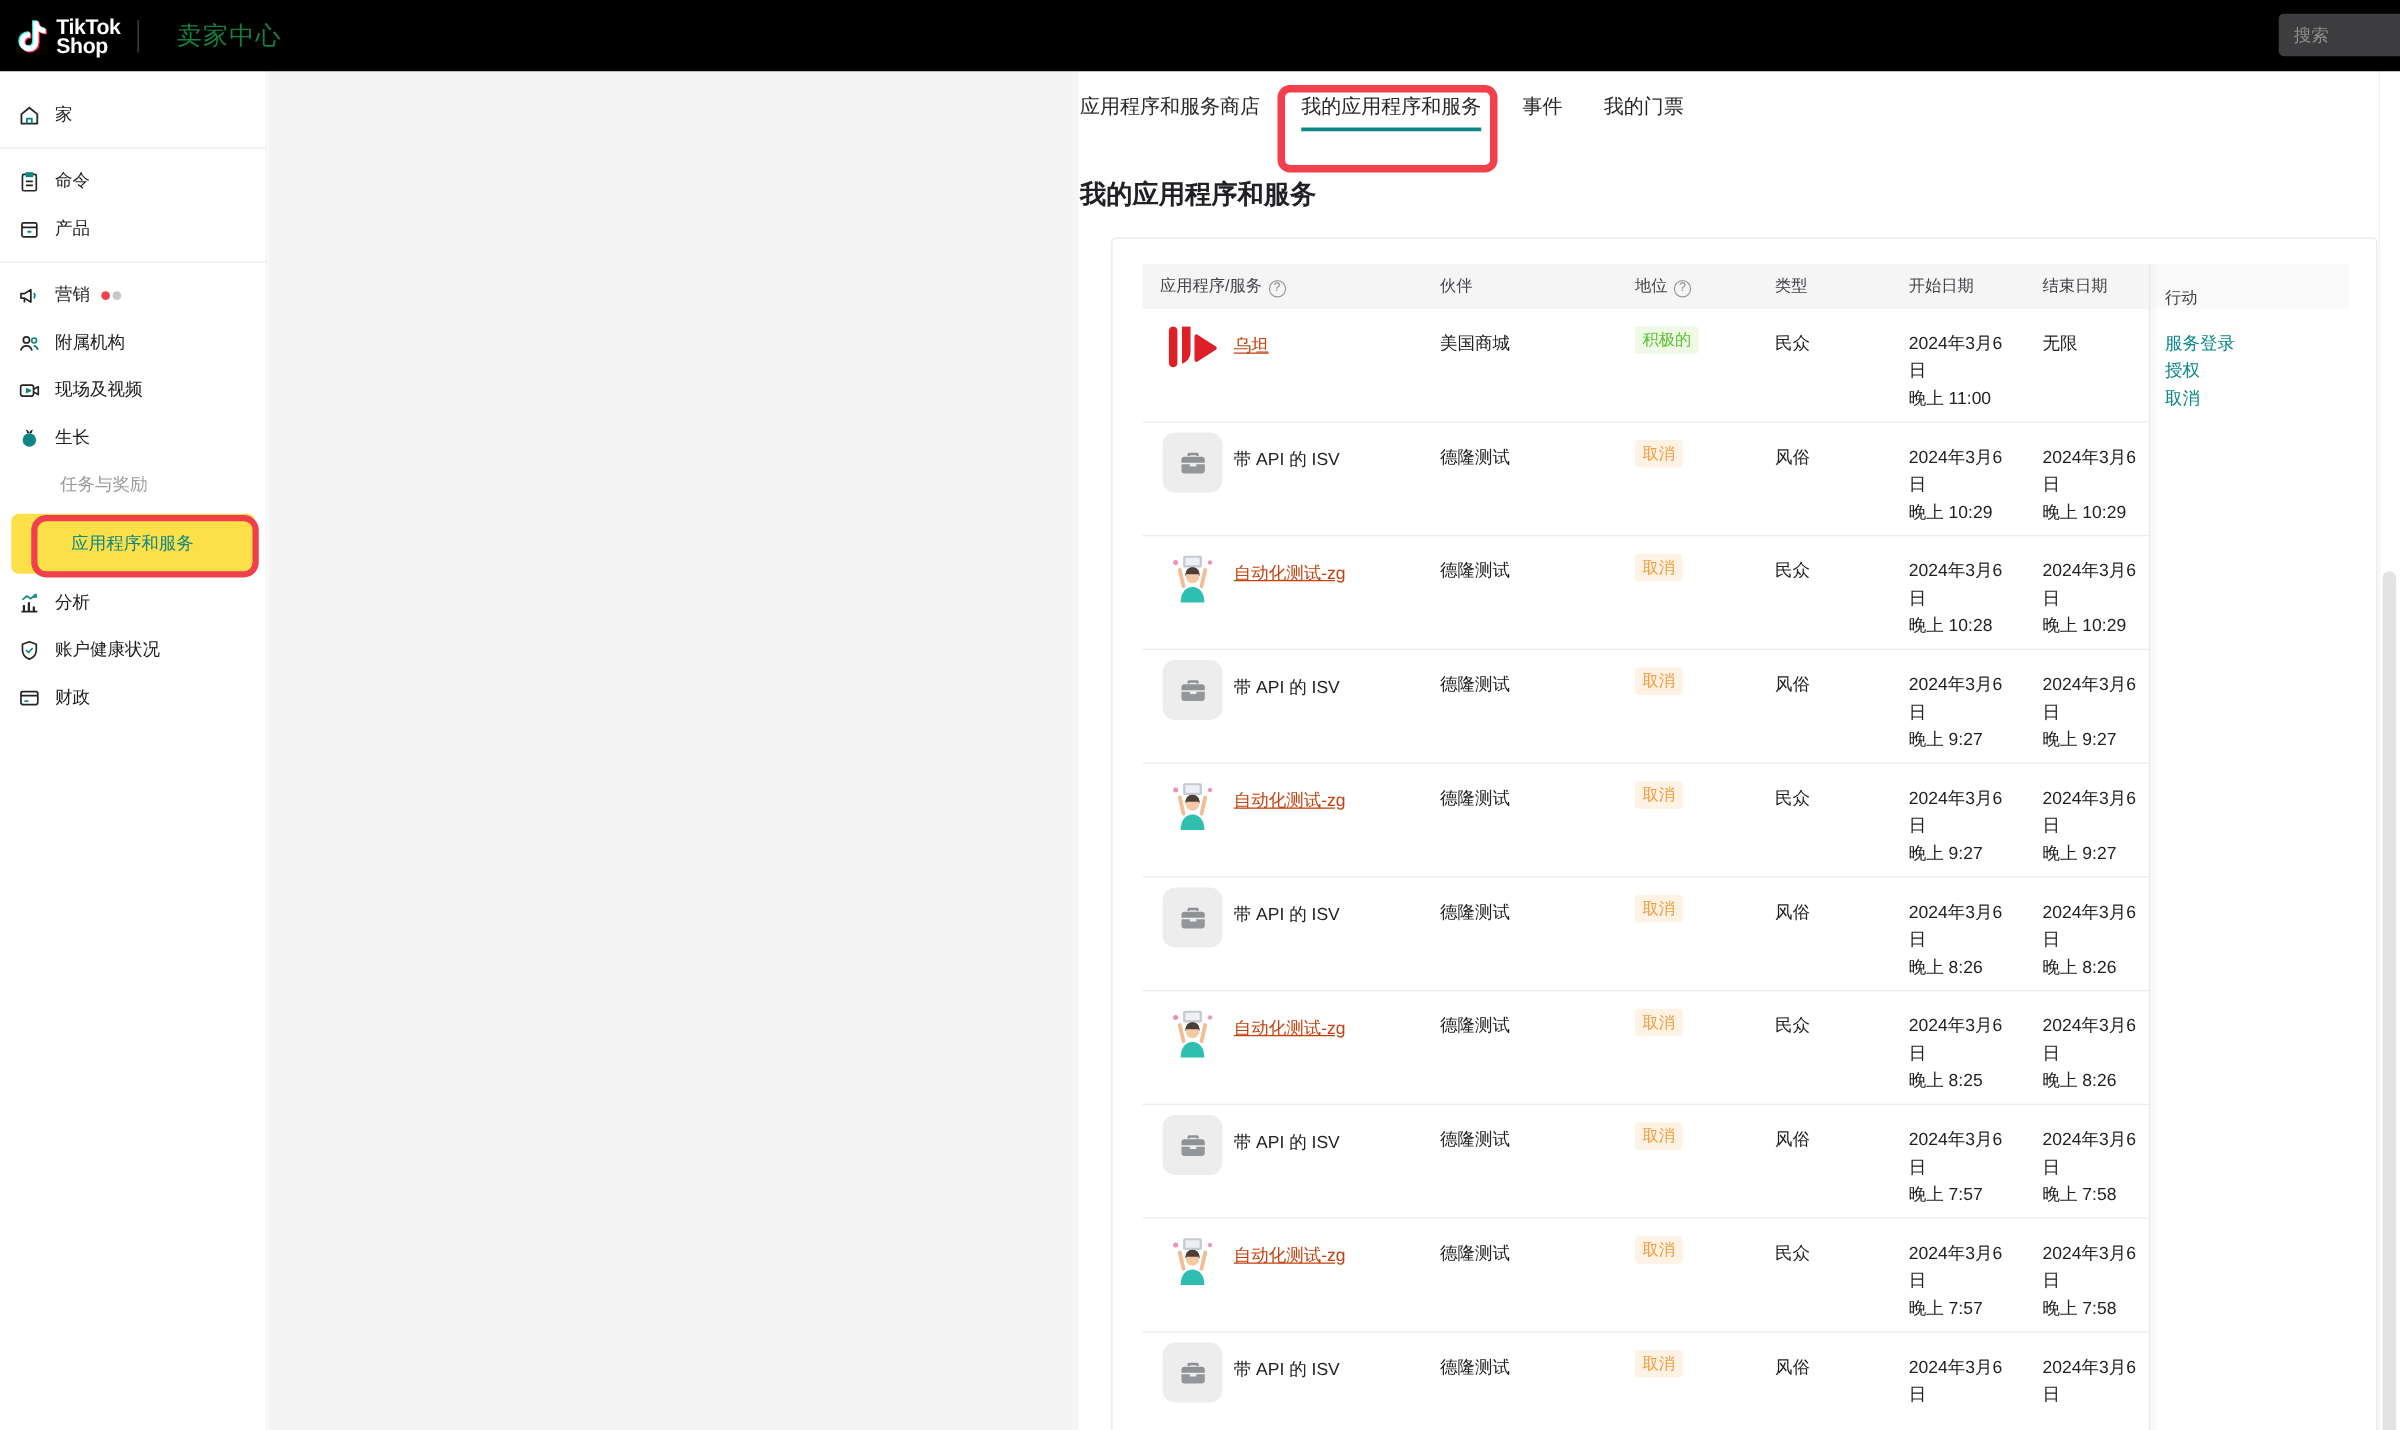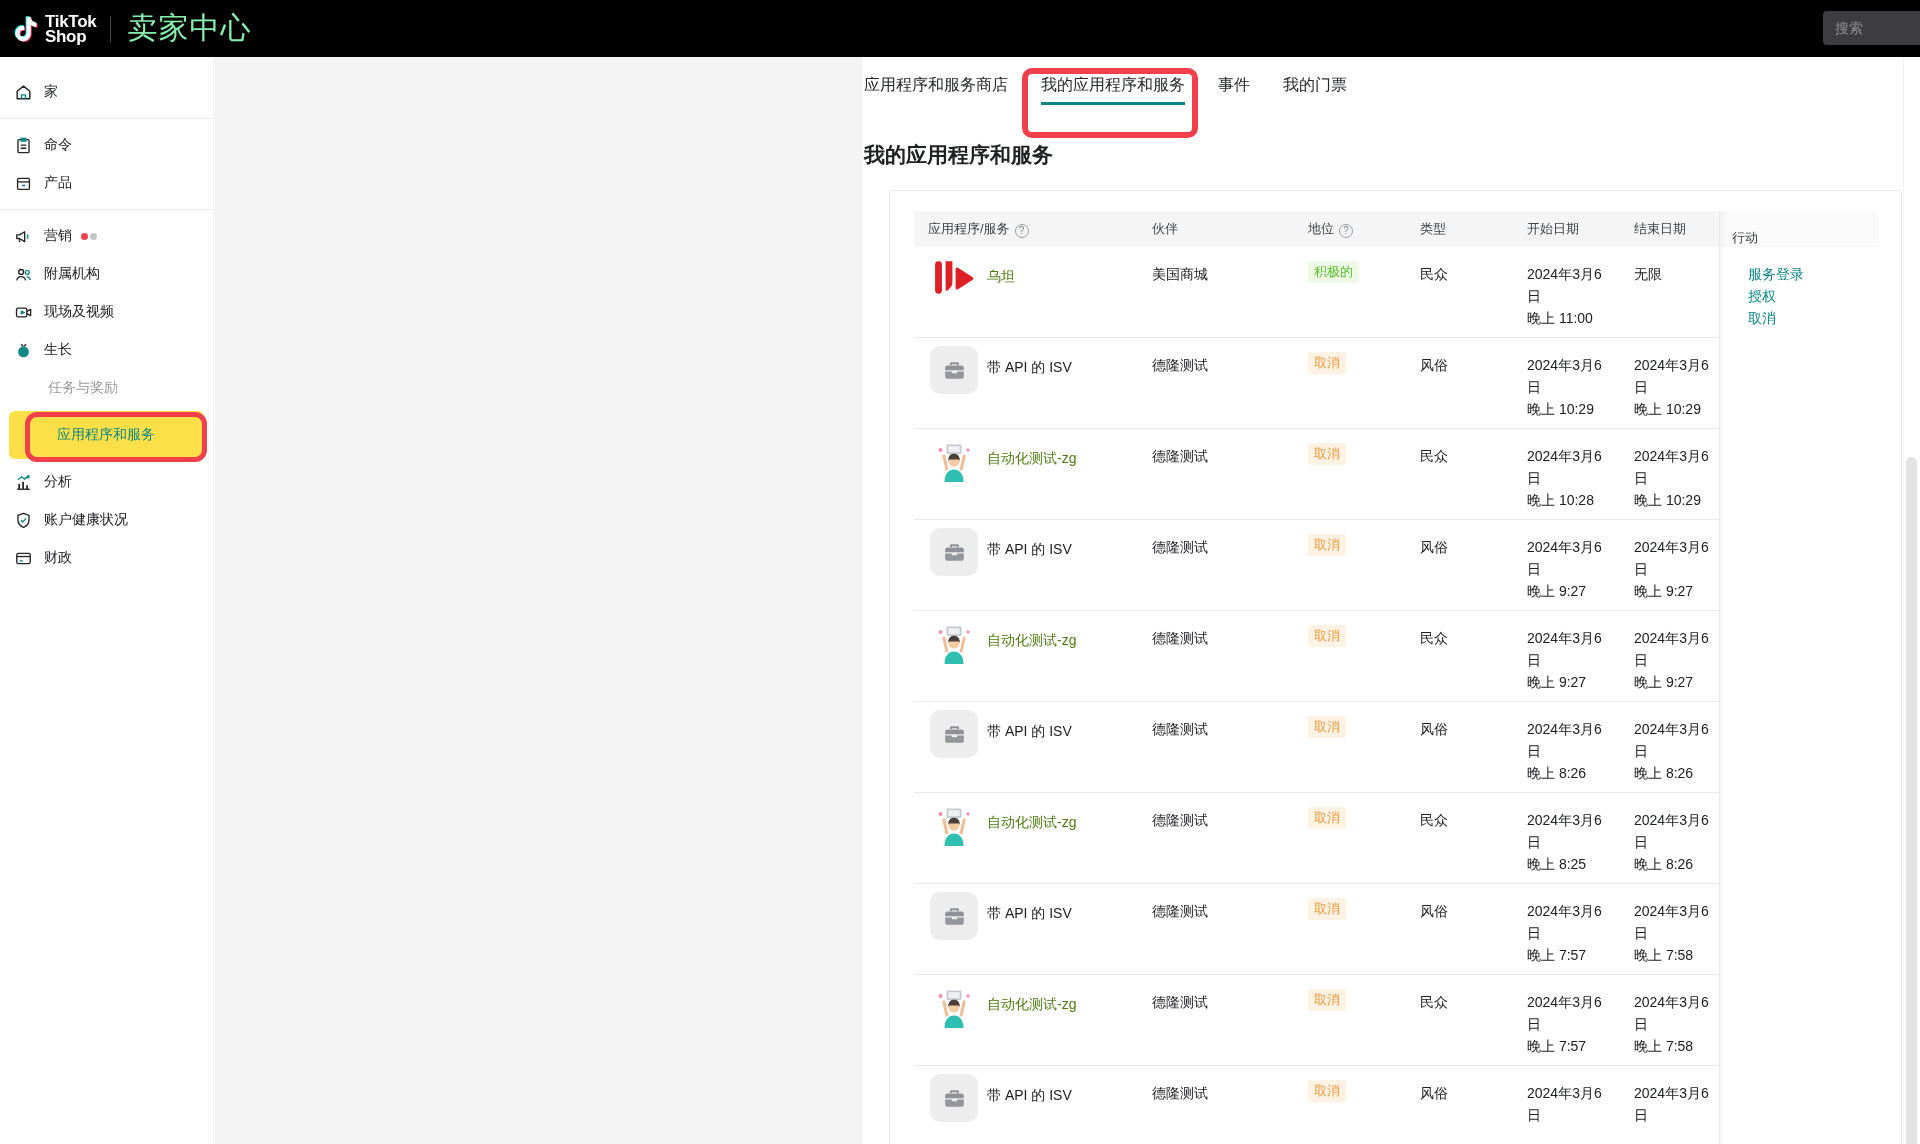--- a/index.html
+++ b/index.html
@@ -6,21 +6,21 @@
   html,body { width:1920px; height:1144px; overflow:hidden; background:#fff;
     font-family:"Liberation Sans","DejaVu Sans",sans-serif; }
 
   
   .topbar { position:absolute; left:0; top:0; width:1920px; height:57px; background:#000;
     display:flex; align-items:center; z-index:30; overflow:hidden; }
   .logo-wrap { display:flex; align-items:center; margin-left:10px; }
   .logo-note { width:32px; height:32px; }
   .logo-text { color:#fff; font-weight:800; font-size:17px; line-height:15px; margin-left:3px; letter-spacing:-.3px; }
   .topbar-divider { width:1px; height:26px; background:#4a4a4a; margin:0 16px 0 14px; }
-  .seller-title { color:#86efac; font-size:30px; font-weight:500; letter-spacing:1px; }
+  .seller-title { color:#15803d; font-size:20px; font-weight:500; letter-spacing:1px;margin-left:14px; }
   .search-box { position:absolute; left:1823px; top:11px; width:120px; height:34px; background:#3d3d3f;
     border-radius:4px; color:#8f8f8f; font-size:14px; line-height:34px; padding-left:12px; }
 
   
   .sidebar { position:absolute; left:0; top:57px; width:214px; bottom:0; background:#fff;
     border-right:1px solid #efefef; z-index:10; }
   .side-list { list-style:none; padding-top:16px; }
   .side-item { height:38px; display:flex; align-items:center; padding-left:14px; font-size:14px;
     color:#202124; cursor:pointer; }
   .side-item .s-icon { width:19px; height:19px; margin-right:11px; display:inline-flex; }
@@ -58,26 +58,26 @@
     box-shadow:inset 10px 0 8px -8px rgba(0,0,0,.05);font-family:Liberation Serif, serif; }
   .help-ic { width:14px; height:14px; border:1px solid #9a9da1; border-radius:50%; color:#83868a;
     font-size:10px; line-height:12px; text-align:center; margin-left:5px; display:inline-block; }
 
   .tbody .trow { height:91px; border-bottom:1px solid #ebebec; }
   .td { padding-top:16px; font-size:14px; color:#202124; line-height:22px; }
   .td-app { display:flex; padding-top:8px; padding-left:16px; }
   .icon-box { width:48px; height:48px; flex:0 0 48px; display:flex; align-items:center; justify-content:center; }
   .icon-box.gray { background:#ededee; border-radius:10px; }
   .app-name { margin:10px 0 0 9px; font-size:14px; }
-  .app-name.link { color:#4d7c0f; cursor:pointer; }
+  .app-name.link { color:#c2410c; cursor:pointer;text-decoration:underline; }
   .td-status { padding-top:13px; }
   .badge { display:inline-block; font-size:13px; line-height:18px; padding:2px 6px; border-radius:3px; }
   .badge.active { color:#5bc02e; background:#eefae6; }
   .badge.cancelled { color:#f29a3c; background:#fdf2e3; }
-  .td-action { border-left:1px solid #e9e9e9; background:#fff; height:91px; padding-left:28px;
+  .td-action { border-left:1px solid #e9e9e9; background:#fff; height:91px; padding-left:12px;
     box-shadow:inset 10px 0 8px -8px rgba(0,0,0,.05); }
   .action-link { color:#0c8686; font-size:14px; line-height:22px; cursor:pointer; }
 
   
   .annotation { position:absolute; border:5px solid #f1404b; border-radius:12px; z-index:40; pointer-events:none; }
   .ann-sidebar { left:25px; top:412px; width:182px; height:50px; }
   .ann-tab { left:1022px; top:68px; width:176px; height:70px; border-width:6px; border-radius:10px; }
 
   
   .scroll-track { position:absolute; right:0; top:57px; bottom:0; width:17px; background:#fff;

